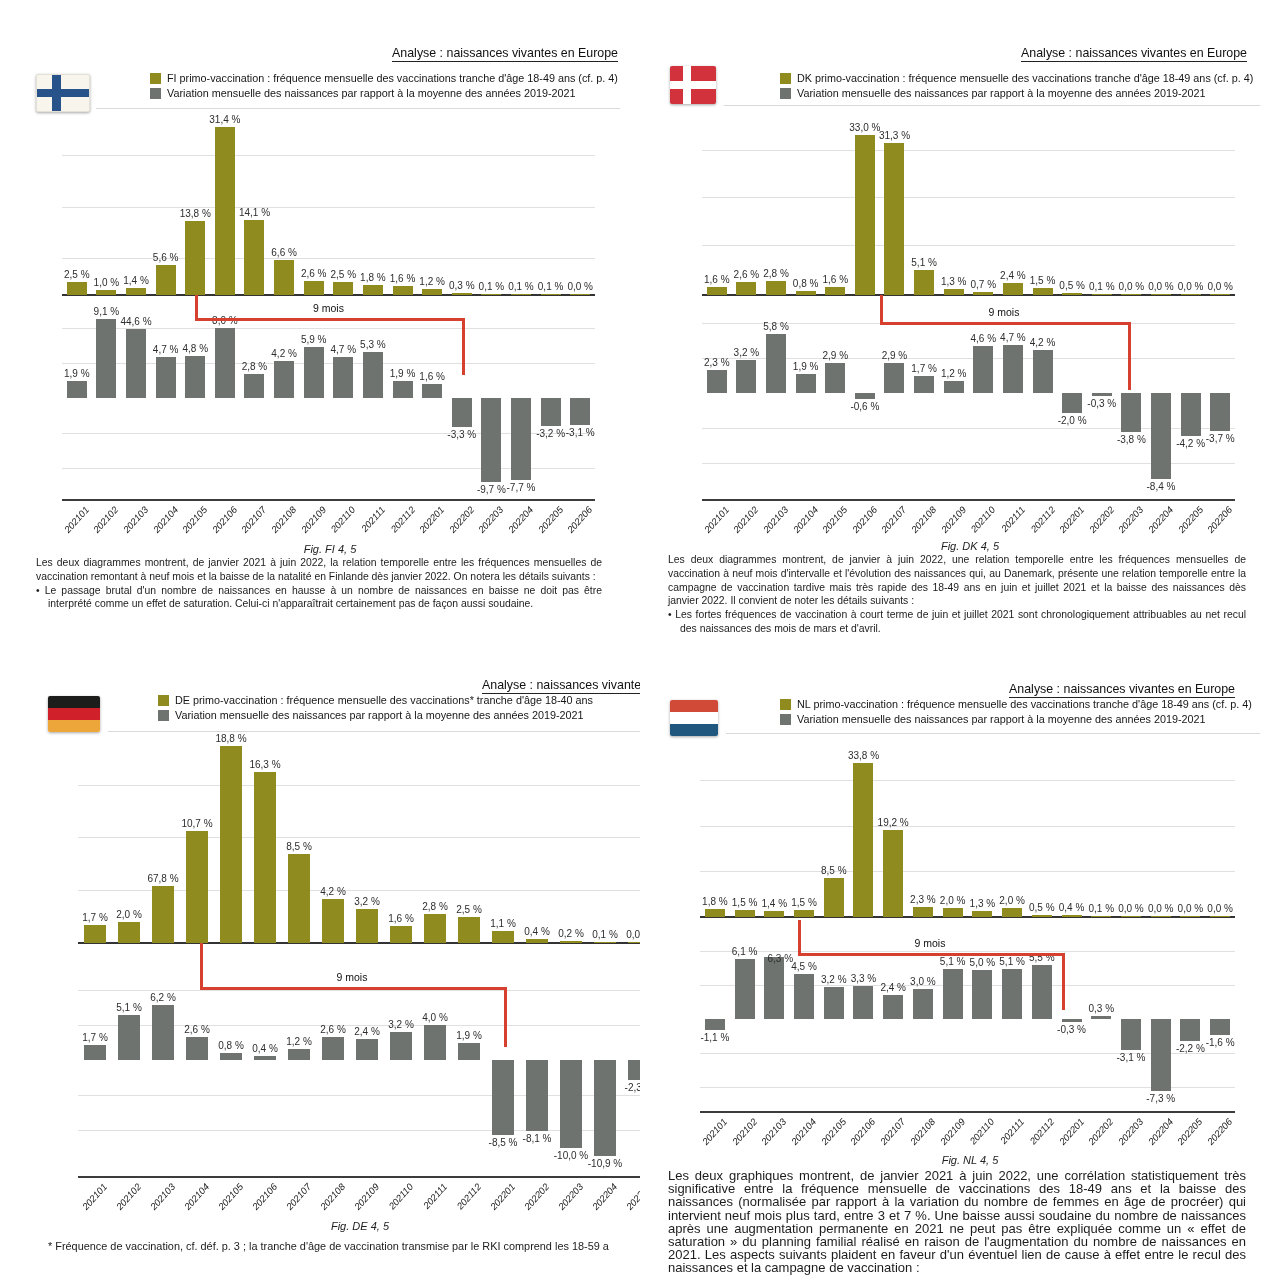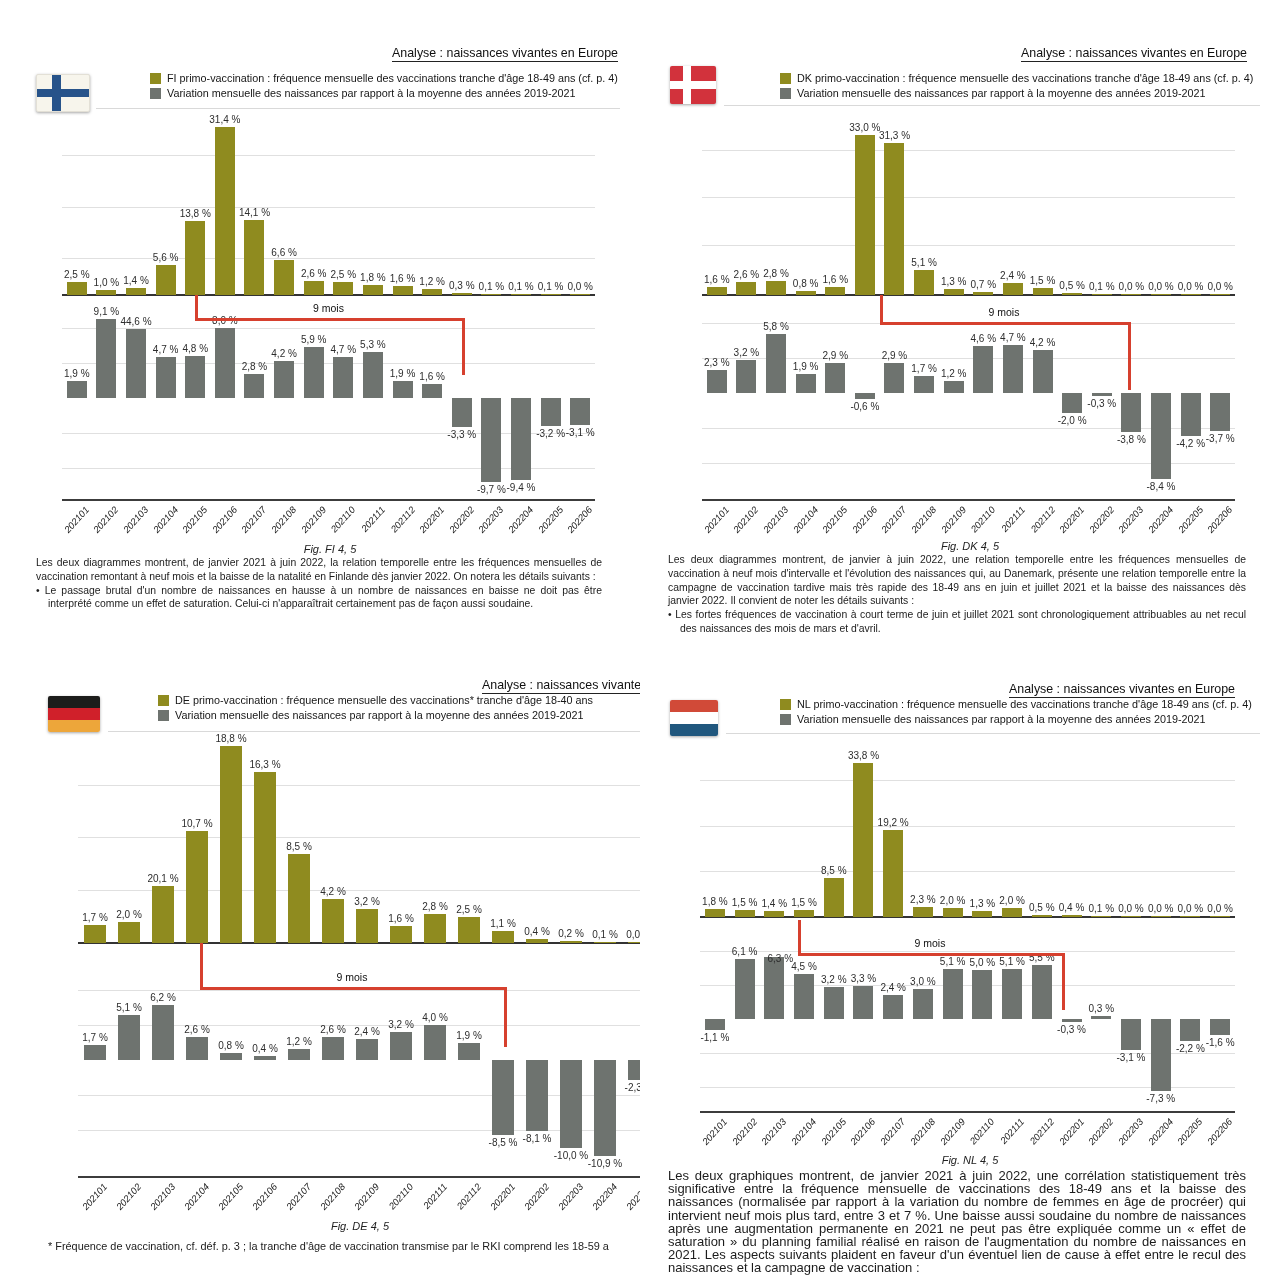--- a/index.html
+++ b/index.html
@@ -120,21 +120,21 @@
       <div class="vlabel" style="left: 372.917px; top: 338.89px;">5,3 %</div>
       <div class="bar" style="left: 392.528px; top: 381.47px; width: 20px; height: 16.53px; background: rgb(110, 115, 111);"></div>
       <div class="vlabel" style="left: 402.528px; top: 368.47px;">1,9 %</div>
       <div class="bar" style="left: 422.139px; top: 384.08px; width: 20px; height: 13.92px; background: rgb(110, 115, 111);"></div>
       <div class="vlabel" style="left: 432.139px; top: 371.08px;">1,6 %</div>
       <div class="bar" style="left: 451.75px; top: 398px; width: 20px; height: 28.71px; background: rgb(110, 115, 111);"></div>
       <div class="vlabel" style="left: 461.75px; top: 428.71px;">-3,3 %</div>
       <div class="bar" style="left: 481.361px; top: 398px; width: 20px; height: 84.39px; background: rgb(110, 115, 111);"></div>
       <div class="vlabel" style="left: 491.361px; top: 484.39px;">-9,7 %</div>
       <div class="bar" style="left: 510.972px; top: 398px; width: 20px; height: 81.78px; background: rgb(110, 115, 111);"></div>
-      <div class="vlabel" style="left: 520.972px; top: 481.78px;">-9,4 %</div>
+      <div class="vlabel" style="left: 520.972px; top: 481.78px;">-7,7 %</div>
       <div class="bar" style="left: 540.583px; top: 398px; width: 20px; height: 27.84px; background: rgb(110, 115, 111);"></div>
       <div class="vlabel" style="left: 550.583px; top: 427.84px;">-3,2 %</div>
       <div class="bar" style="left: 570.194px; top: 398px; width: 20px; height: 26.97px; background: rgb(110, 115, 111);"></div>
       <div class="vlabel" style="left: 580.194px; top: 426.97px;">-3,1 %</div>
       <div class="xlab" style="left: 82.8056px; top: 504px;">202101</div>
       <div class="xlab" style="left: 112.417px; top: 504px;">202102</div>
       <div class="xlab" style="left: 142.028px; top: 504px;">202103</div>
       <div class="xlab" style="left: 171.639px; top: 504px;">202104</div>
       <div class="xlab" style="left: 201.25px; top: 504px;">202105</div>
       <div class="xlab" style="left: 230.861px; top: 504px;">202106</div>
@@ -317,21 +317,21 @@
       <div class="grid" style="left: 78px; top: 385px; width: 578px;"></div>
       <div class="grid" style="left: 78px; top: 455px; width: 578px;"></div>
       <div class="grid" style="left: 78px; top: 490px; width: 578px;"></div>
       <div class="axisline" style="left: 78px; top: 302px; width: 578px; height: 2px;"></div>
       <div class="axisline" style="left: 78px; top: 536px; width: 578px; height: 2px; background: rgb(60, 60, 60);"></div>
       <div class="bar" style="left: 84px; top: 285.15px; width: 22px; height: 17.85px; background: rgb(143, 139, 31);"></div>
       <div class="vlabel" style="left: 95px; top: 272.15px;">1,7 %</div>
       <div class="bar" style="left: 118px; top: 282px; width: 22px; height: 21px; background: rgb(143, 139, 31);"></div>
       <div class="vlabel" style="left: 129px; top: 269px;">2,0 %</div>
       <div class="bar" style="left: 152px; top: 246.3px; width: 22px; height: 56.7px; background: rgb(143, 139, 31);"></div>
-      <div class="vlabel" style="left: 163px; top: 233.3px;">20,1 %</div>
+      <div class="vlabel" style="left: 163px; top: 233.3px;">67,8 %</div>
       <div class="bar" style="left: 186px; top: 190.65px; width: 22px; height: 112.35px; background: rgb(143, 139, 31);"></div>
       <div class="vlabel" style="left: 197px; top: 177.65px;">10,7 %</div>
       <div class="bar" style="left: 220px; top: 105.6px; width: 22px; height: 197.4px; background: rgb(143, 139, 31);"></div>
       <div class="vlabel" style="left: 231px; top: 92.6px;">18,8 %</div>
       <div class="bar" style="left: 254px; top: 131.85px; width: 22px; height: 171.15px; background: rgb(143, 139, 31);"></div>
       <div class="vlabel" style="left: 265px; top: 118.85px;">16,3 %</div>
       <div class="bar" style="left: 288px; top: 213.75px; width: 22px; height: 89.25px; background: rgb(143, 139, 31);"></div>
       <div class="vlabel" style="left: 299px; top: 200.75px;">8,5 %</div>
       <div class="bar" style="left: 322px; top: 258.9px; width: 22px; height: 44.1px; background: rgb(143, 139, 31);"></div>
       <div class="vlabel" style="left: 333px; top: 245.9px;">4,2 %</div>

